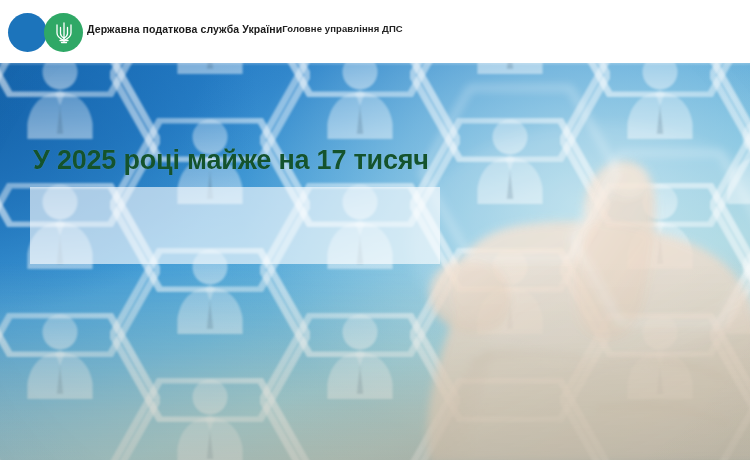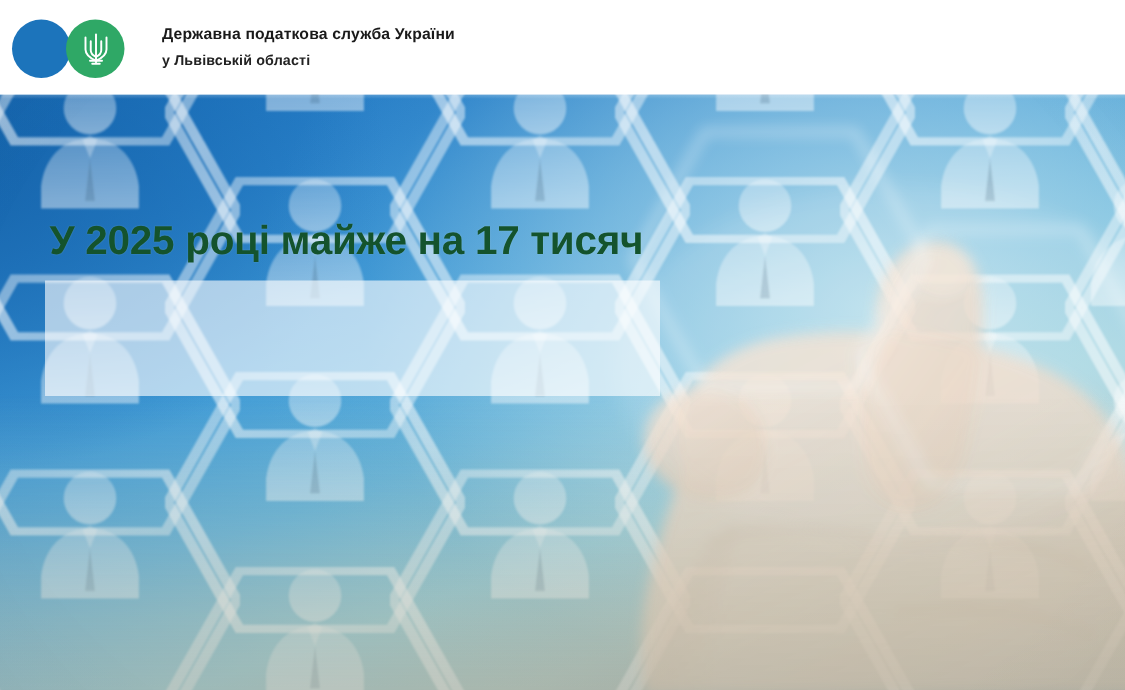--- a/index.html
+++ b/index.html
@@ -57,23 +57,23 @@
     left: 36px;
     background: #2fa866;
     display: flex;
     align-items: center;
     justify-content: center;
   }
   .logo-circle.green svg { display: block; }
 
   .header-text {
     display: flex;
-    flex-direction: column;
+    flex-direction: row;
     justify-content: center;
-    margin-left: 22px;
+    margin-left: 1px;
     color: #1a1a1a;
   }
   .header-title {
     font-size: 10.5px;
     font-weight: bold;
     line-height: 13px;
     letter-spacing: 0.1px;
     white-space: nowrap;
     margin-bottom: 5px;
   }
@@ -211,21 +211,21 @@
             <path d="M29 15 L29 27 C29 31 26 34 22 36"></path>
             <path d="M14 41 L30 41"></path>
             <path d="M17 45 L27 45"></path>
           </g>
         </svg>
       </div>
     </div>
 
     <div class="header-text">
       <div class="header-title">Державна податкова служба України</div>
-      <div class="header-sub-line">у Львівській області</div>
+      <div class="header-sub-line">Головне управління ДПС</div>
     </div>
 
   </header>
 
   <div id="hero">
 
     <div class="hero-layer bg-base"></div>
     <div class="hero-layer bg-left-dark"></div>
     <div class="hero-layer bg-right-wash"></div>
 

